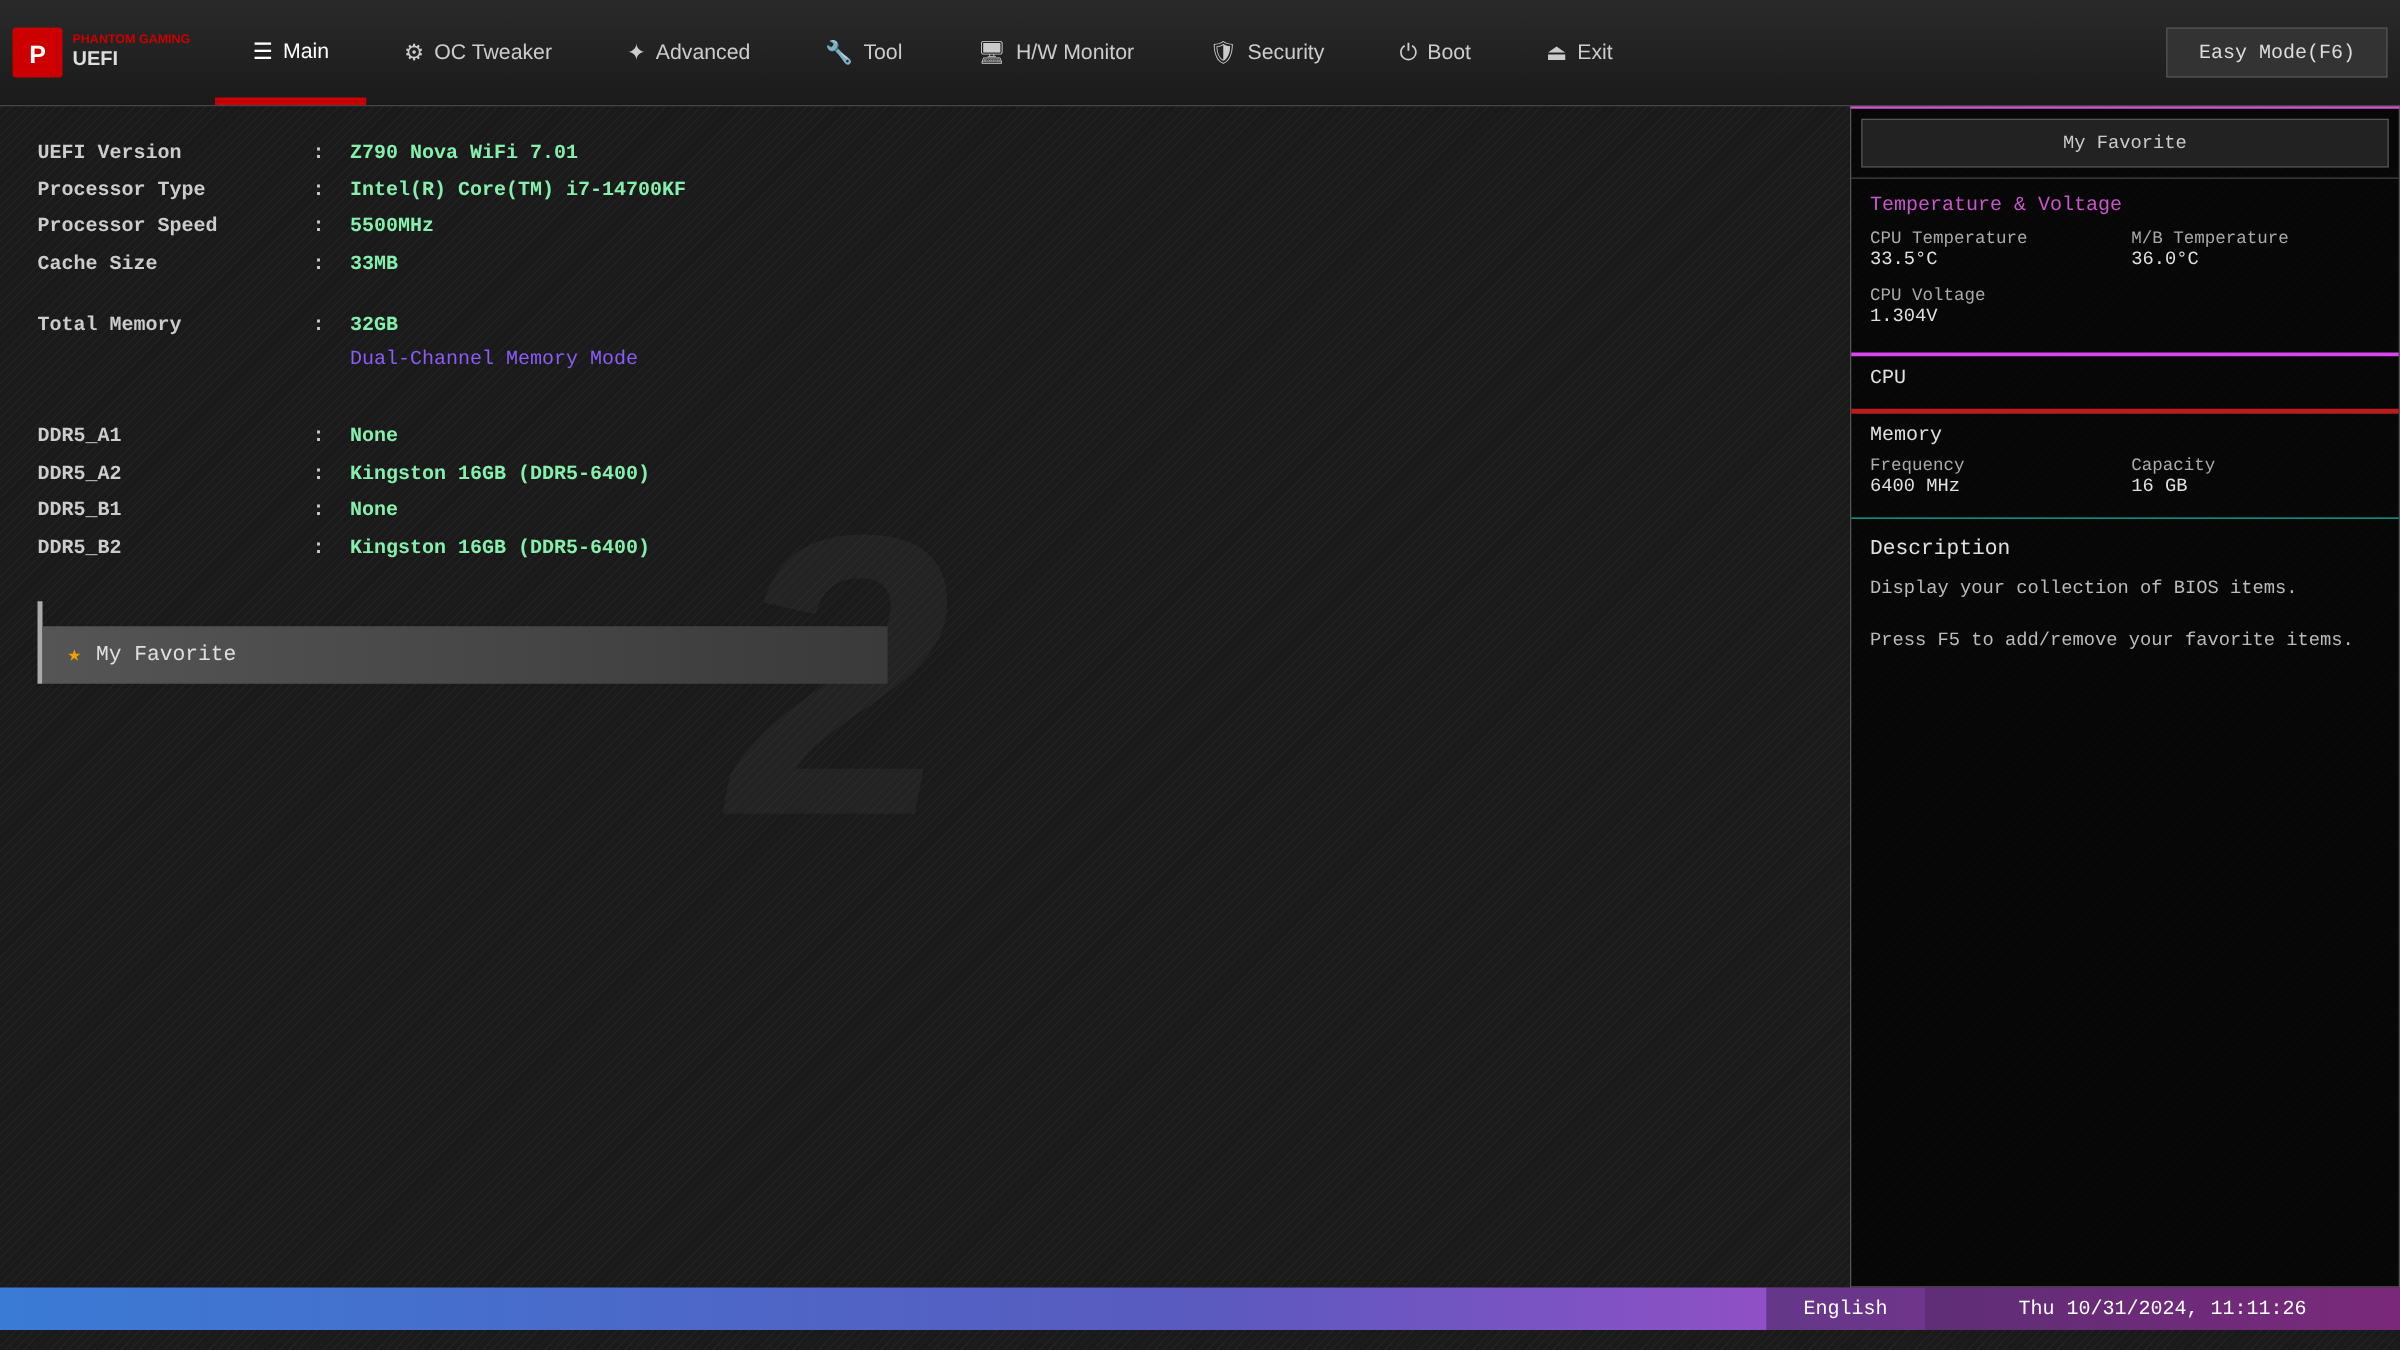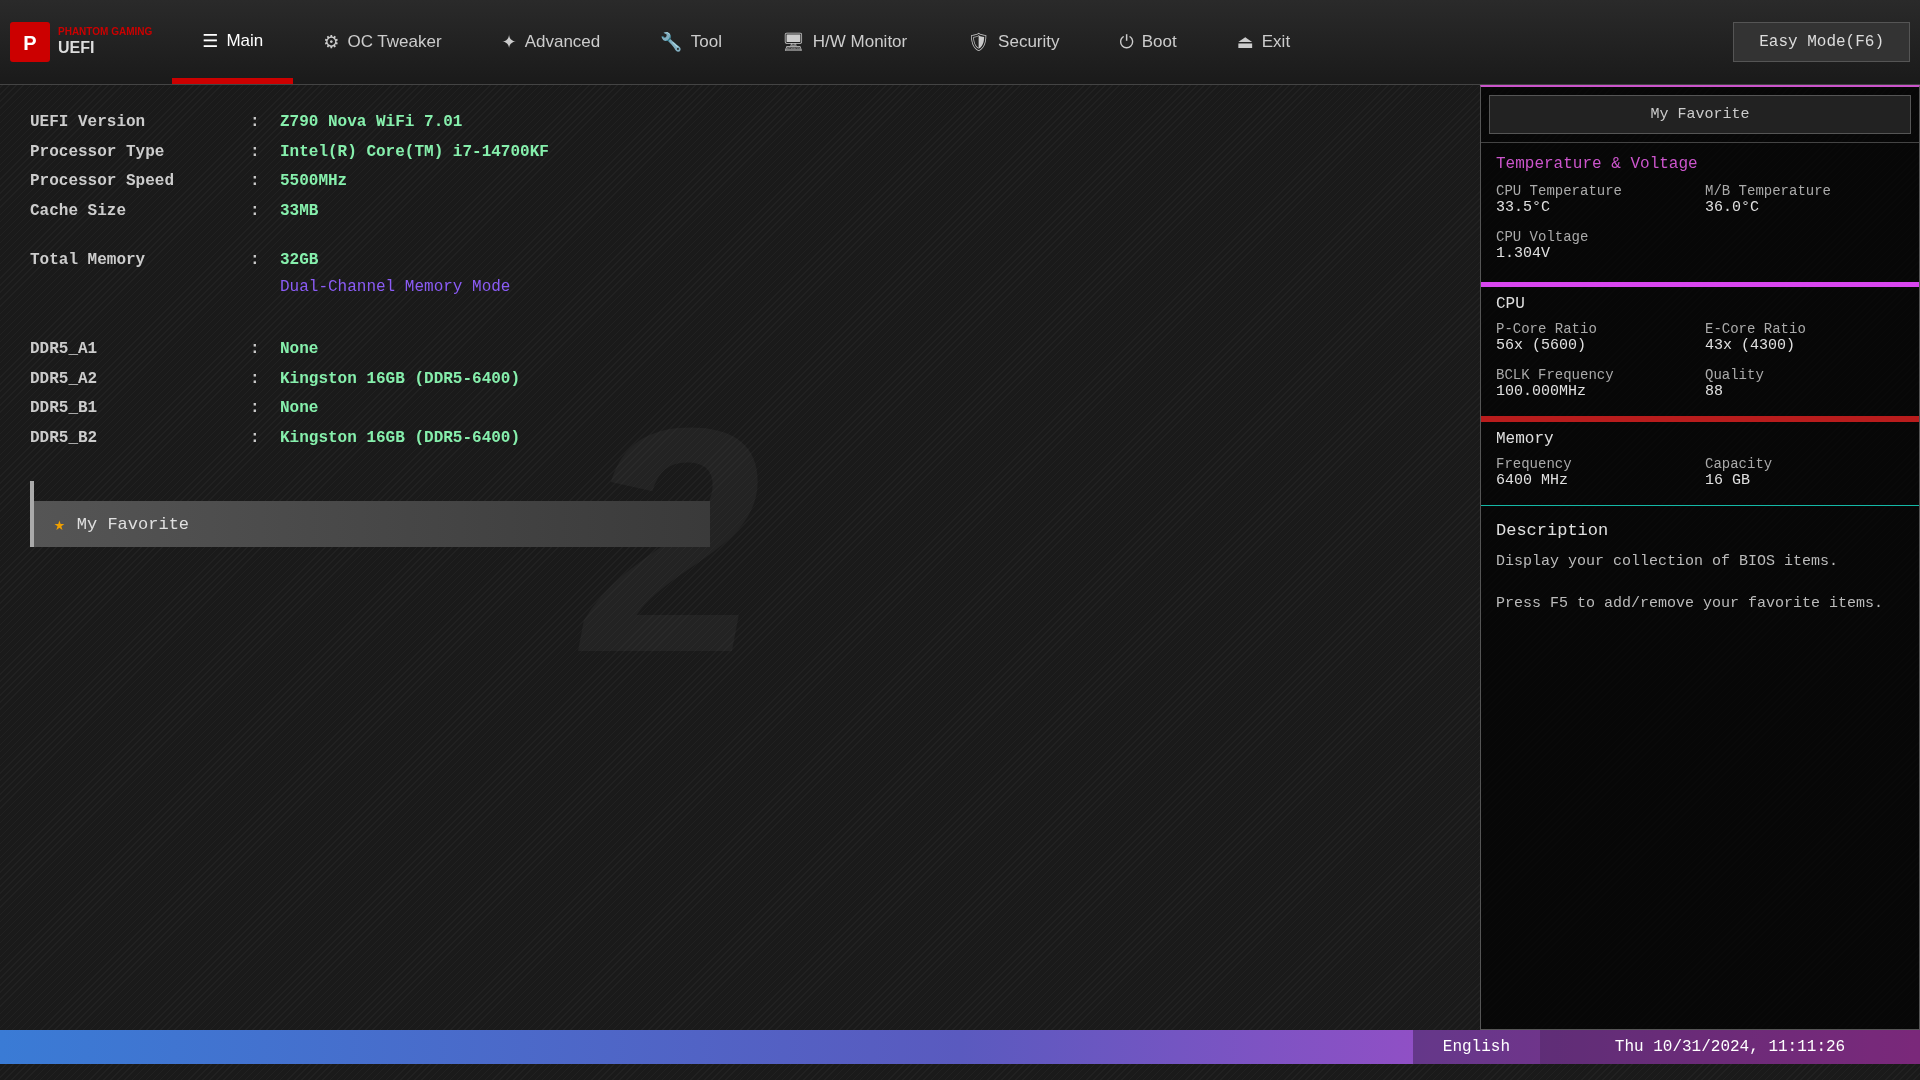--- a/index.html
+++ b/index.html
@@ -285,32 +285,32 @@
     }
 
     .metric-value {
       font-size: 15px;
       color: #e0e0e0;
       margin-bottom: 8px;
     }
 
     .cpu-section {
       padding: 8px 15px;
-      border-top: 5px solid #d946ef;
+      border-top: 3px solid #d946ef;
     }
 
     .cpu-section-title {
       font-size: 16px;
       color: #e0e0e0;
       margin-bottom: 8px;
     }
 
     .memory-section {
       padding: 8px 15px;
-      border-top: 6px solid #b91c1c;
+      border-top: 4px solid #b91c1c;
     }
 
     .memory-section-title {
       font-size: 16px;
       color: #e0e0e0;
       margin-bottom: 8px;
     }
 
     .description-section {
       padding: 15px 15px;
@@ -511,38 +511,20 @@
         </div>
         <div>
           <div class="metric-label">CPU Voltage</div>
           <div class="metric-value">1.304V</div>
         </div>
       </div>
     </div>
 
     <div class="cpu-section">
       <div class="cpu-section-title">CPU</div>
-      <div class="metrics-grid">
-        <div>
-          <div class="metric-label">P-Core Ratio</div>
-          <div class="metric-value">56x (5600)</div>
-        </div>
-        <div>
-          <div class="metric-label">E-Core Ratio</div>
-          <div class="metric-value">43x (4300)</div>
-        </div>
-        <div>
-          <div class="metric-label">BCLK Frequency</div>
-          <div class="metric-value">100.000MHz</div>
-        </div>
-        <div>
-          <div class="metric-label">Quality</div>
-          <div class="metric-value">88</div>
-        </div>
-      </div>
     </div>
 
     <div class="memory-section">
       <div class="memory-section-title">Memory</div>
       <div class="metrics-grid">
         <div>
           <div class="metric-label">Frequency</div>
           <div class="metric-value">6400 MHz</div>
         </div>
         <div>

